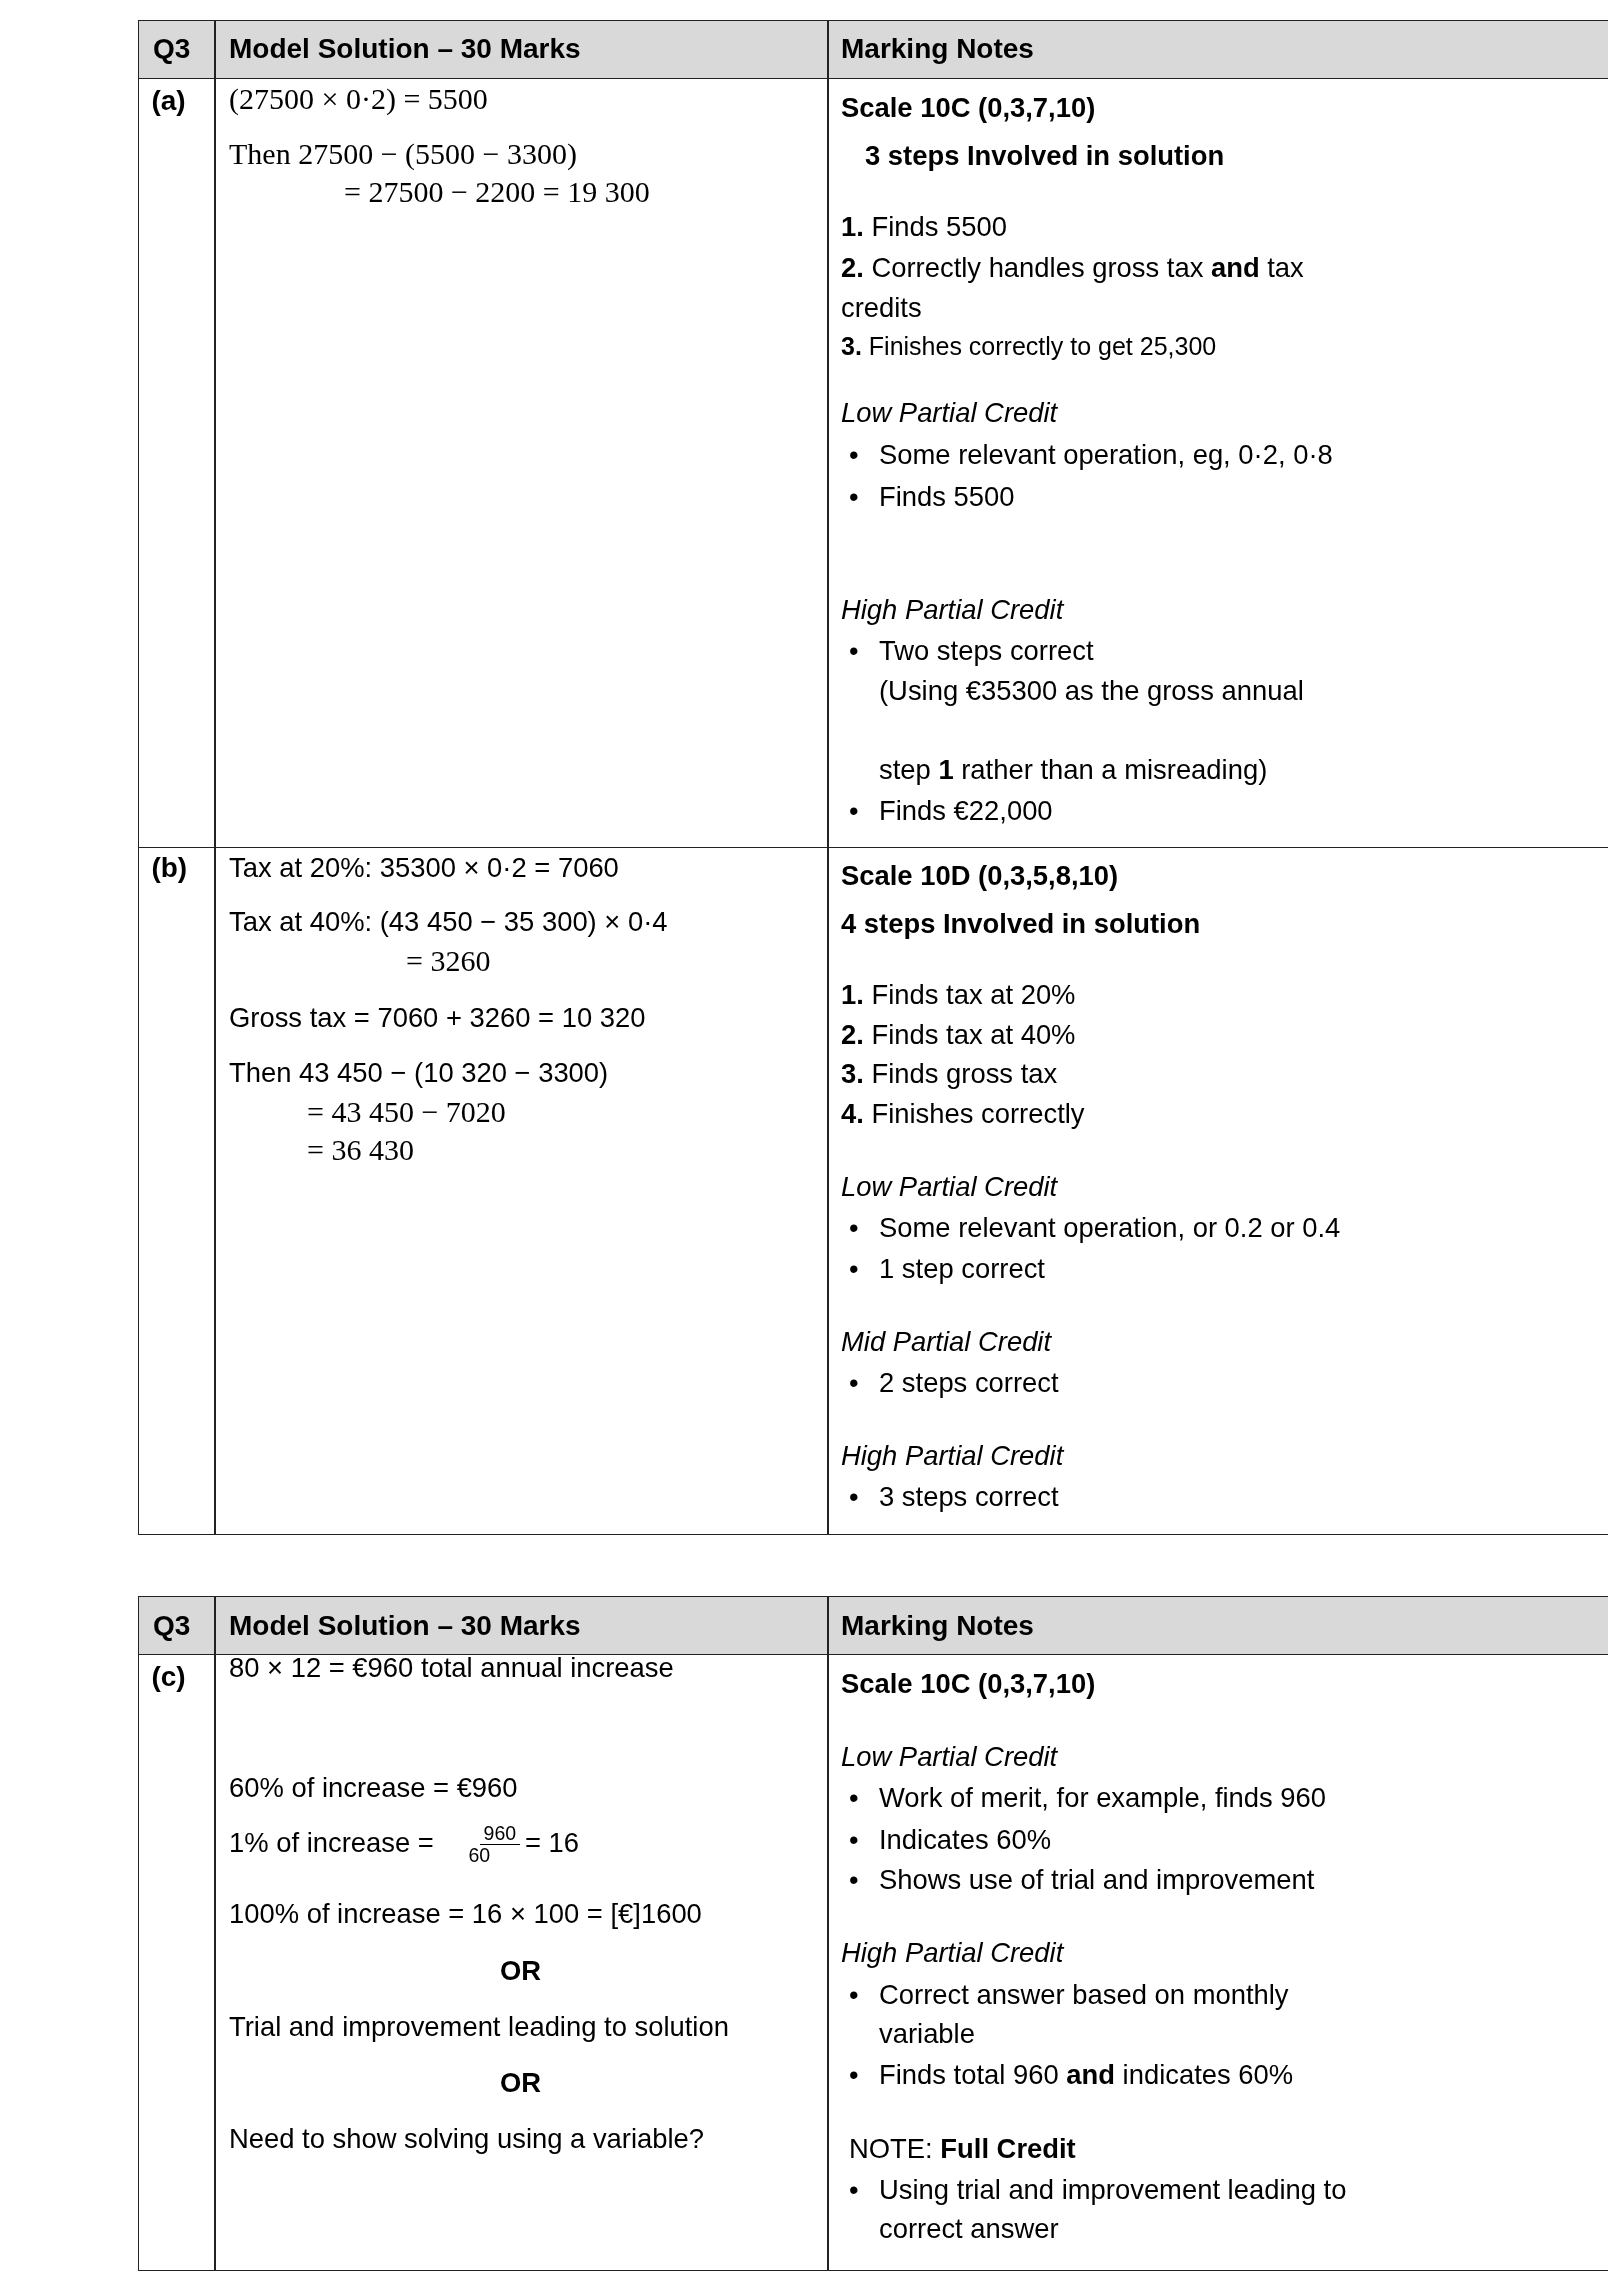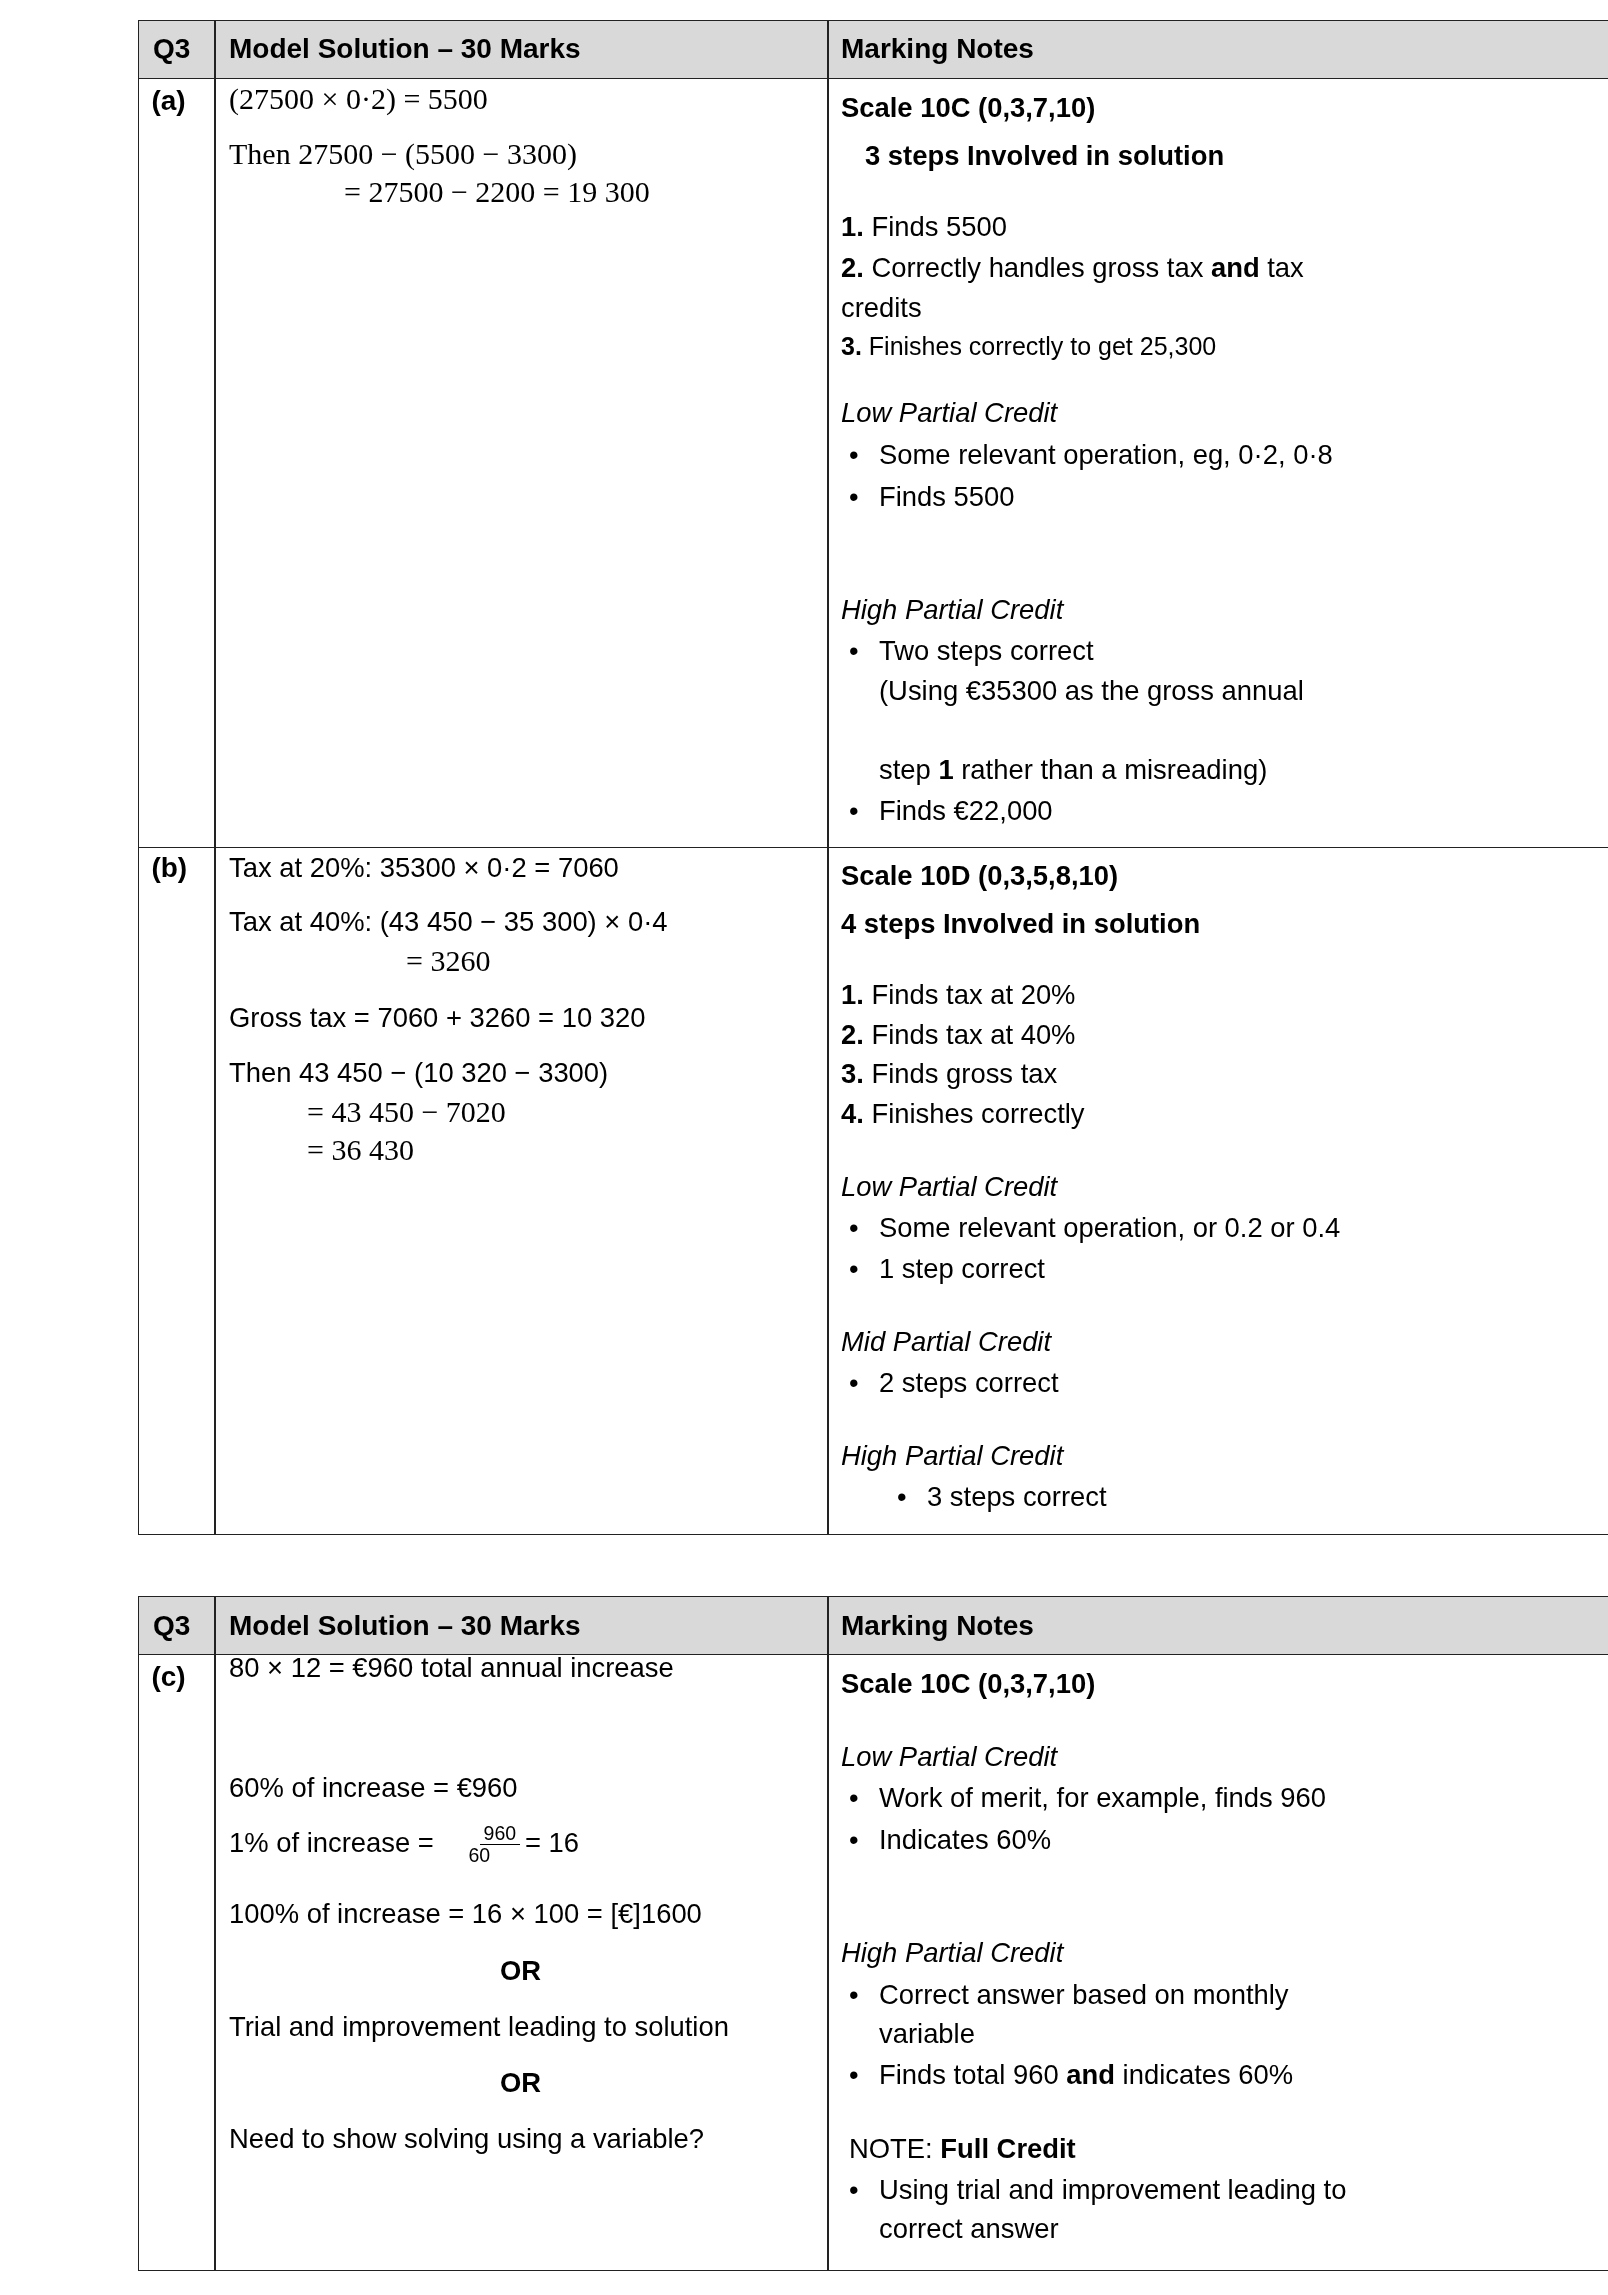--- a/index.html
+++ b/index.html
@@ -71,21 +71,21 @@
   <div class="t" style="left:702px; top:1075px;"><span class="b">4.</span><span> Finishes correctly</span></div>
 
   <div class="t i" style="left:702px; top:1148px;">Low Partial Credit</div>
   <div class="t bul" style="left:740px; top:1189px;">Some relevant operation, or 0.2 or 0.4</div>
   <div class="t bul" style="left:740px; top:1230px;">1 step correct</div>
 
   <div class="t i" style="left:702px; top:1303px;">Mid Partial Credit</div>
   <div class="t bul" style="left:740px; top:1344px;">2 steps correct</div>
 
   <div class="t i" style="left:702px; top:1417px;">High Partial Credit</div>
-  <div class="t bul" style="left:740px; top:1458px;margin-left:48px;">3 steps correct</div>
+  <div class="t bul" style="left:740px; top:1458px;">3 steps correct</div>
 </div>
 
 <div class="tbl" style="top:1596px; height:675px;">
   <div class="hdr"></div>
   <div class="vline" style="left:75px;"></div>
   <div class="vline" style="left:688px;"></div>
 
   <div class="t hd" style="left:14px; top:10.6px;">Q3</div>
   <div class="t hd" style="left:90px; top:10.6px;">Model Solution – 30 Marks</div>
   <div class="t hd" style="left:702px; top:10.6px;">Marking Notes</div>
@@ -99,20 +99,21 @@
   <div class="t" style="left:90px; top:299px;">100% of increase = 16 × 100 = [€]1600</div>
   <div class="t b" style="left:361px; top:356px;">OR</div>
   <div class="t" style="left:90px; top:412px;">Trial and improvement leading to solution</div>
   <div class="t b" style="left:361px; top:468px;">OR</div>
   <div class="t" style="left:90px; top:524px;">Need to show solving using a variable?</div>
 
   <div class="t b" style="left:702px; top:69px;">Scale 10C (0,3,7,10)</div>
   <div class="t i" style="left:702px; top:142px;">Low Partial Credit</div>
   <div class="t bul" style="left:740px; top:183px;">Work of merit, for example, finds 960</div>
   <div class="t bul" style="left:740px; top:225px;">Indicates 60%</div>
+  <div class="t bul" style="left:740px; top:265px;">Shows use of trial and improvement</div>
 
   <div class="t i" style="left:702px; top:338px;">High Partial Credit</div>
   <div class="t bul" style="left:740px; top:380px;">Correct answer based on monthly</div>
   <div class="t" style="left:740px; top:419px;">variable</div>
   <div class="t bul" style="left:740px; top:460px;"><span>Finds total 960 </span><span class="b">and</span><span> indicates 60%</span></div>
 
   <div class="t" style="left:710px; top:534px;"><span>NOTE: </span><span class="b">Full Credit</span></div>
   <div class="t bul" style="left:740px; top:575px;">Using trial and improvement leading to</div>
   <div class="t" style="left:740px; top:614px;">correct answer</div>
 </div>

